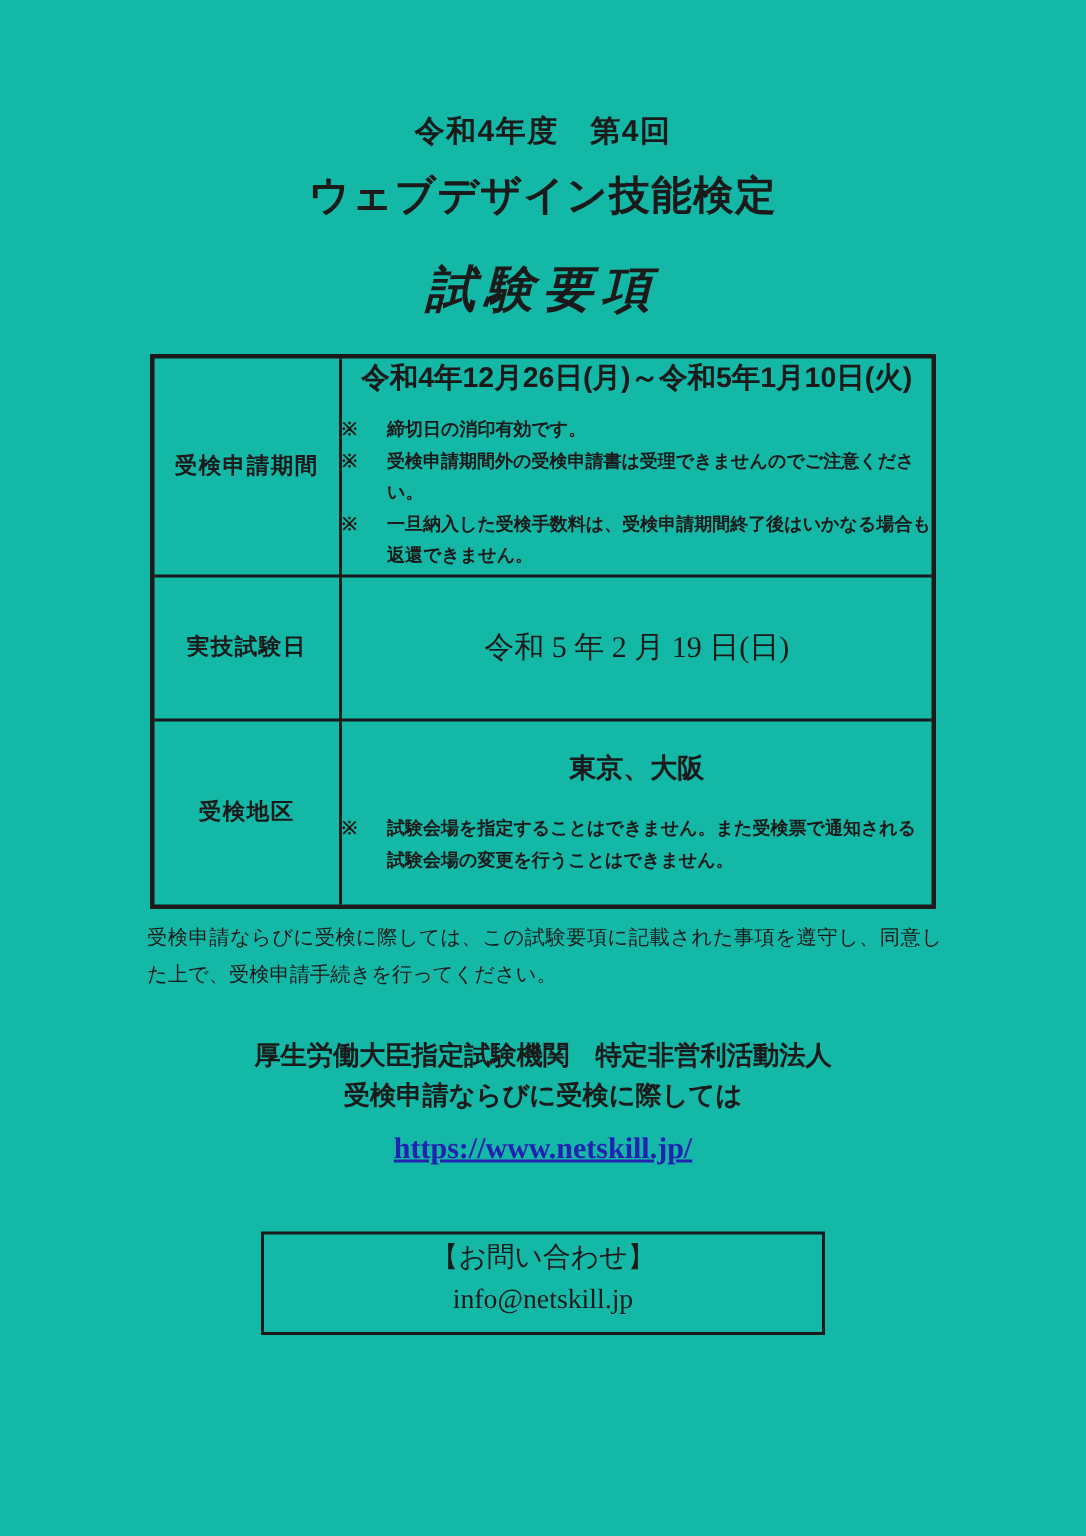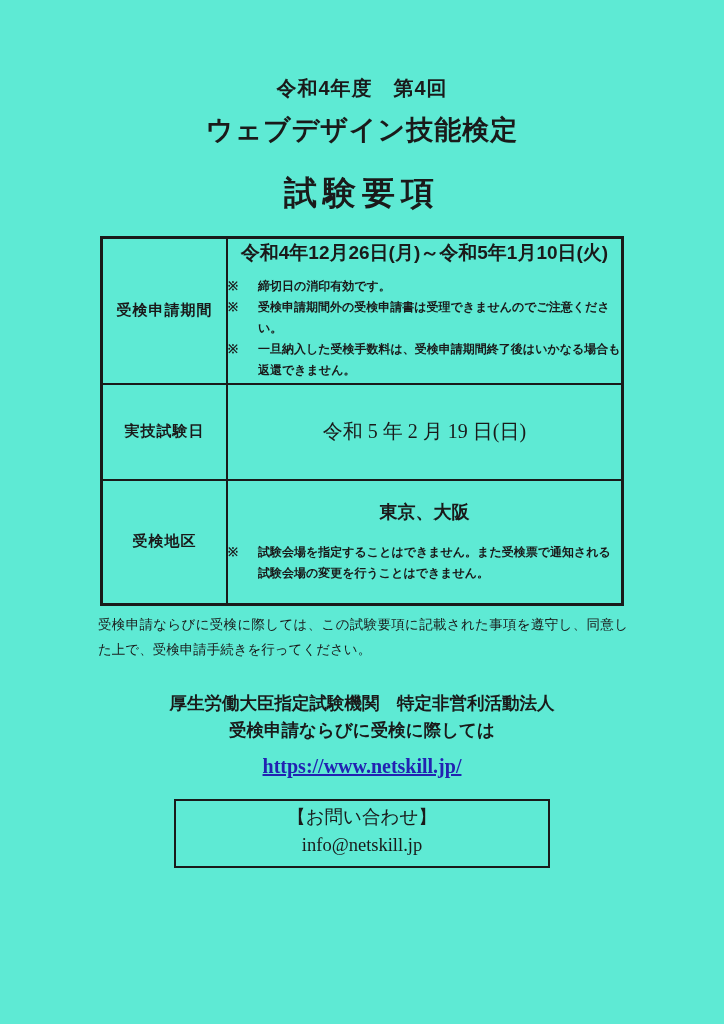--- a/index.html
+++ b/index.html
@@ -4,21 +4,21 @@
 <style>
   html, body {
     margin: 0;
     padding: 0;
     background: #ffffff;
   }
   .page {
     position: relative;
     width: 724px;
     height: 1024px;
-    background: #5eead4;
+    background: #14b8a6;
     color: #1a1a1a;
     font-family: "Liberation Sans", sans-serif;
     overflow: hidden;
   }
   
   .title-line1 {
     padding-top: 76px;
     text-align: center;
     font-size: 20px;
     line-height: 24px;
@@ -33,20 +33,21 @@
     font-weight: bold;
     letter-spacing: 1px;
   }
   .title-line3 {
     margin-top: 26px;
     text-align: center;
     font-size: 33px;
     line-height: 38px;
     font-weight: bold;
     letter-spacing: 6px;
+    font-style: italic;
   }
   
   .level-box {
     width: 274px;
     margin: 14px auto 0 auto;
     border: 2px solid #1a1a1a;
     text-align: center;
     font-size: 23px;
     line-height: 1.4;
     padding: 2px 0 4px 0;
@@ -126,21 +127,21 @@
     font-family: "Liberation Serif", serif;
     font-size: 20px;
     font-weight: bold;
     color: #2222b2;
     text-decoration: underline;
     cursor: pointer;
   }
   
   .contact-box {
     width: 372px;
-    margin: 18px auto 0 auto;
+    margin: 40px auto 0 auto;
     border: 2px solid #1a1a1a;
     text-align: center;
     font-family: "Liberation Serif", serif;
     font-size: 18.5px;
     line-height: 1.5;
     padding: 3px 0 6px 0;
   }
 </style>
 </head>
 <body>

